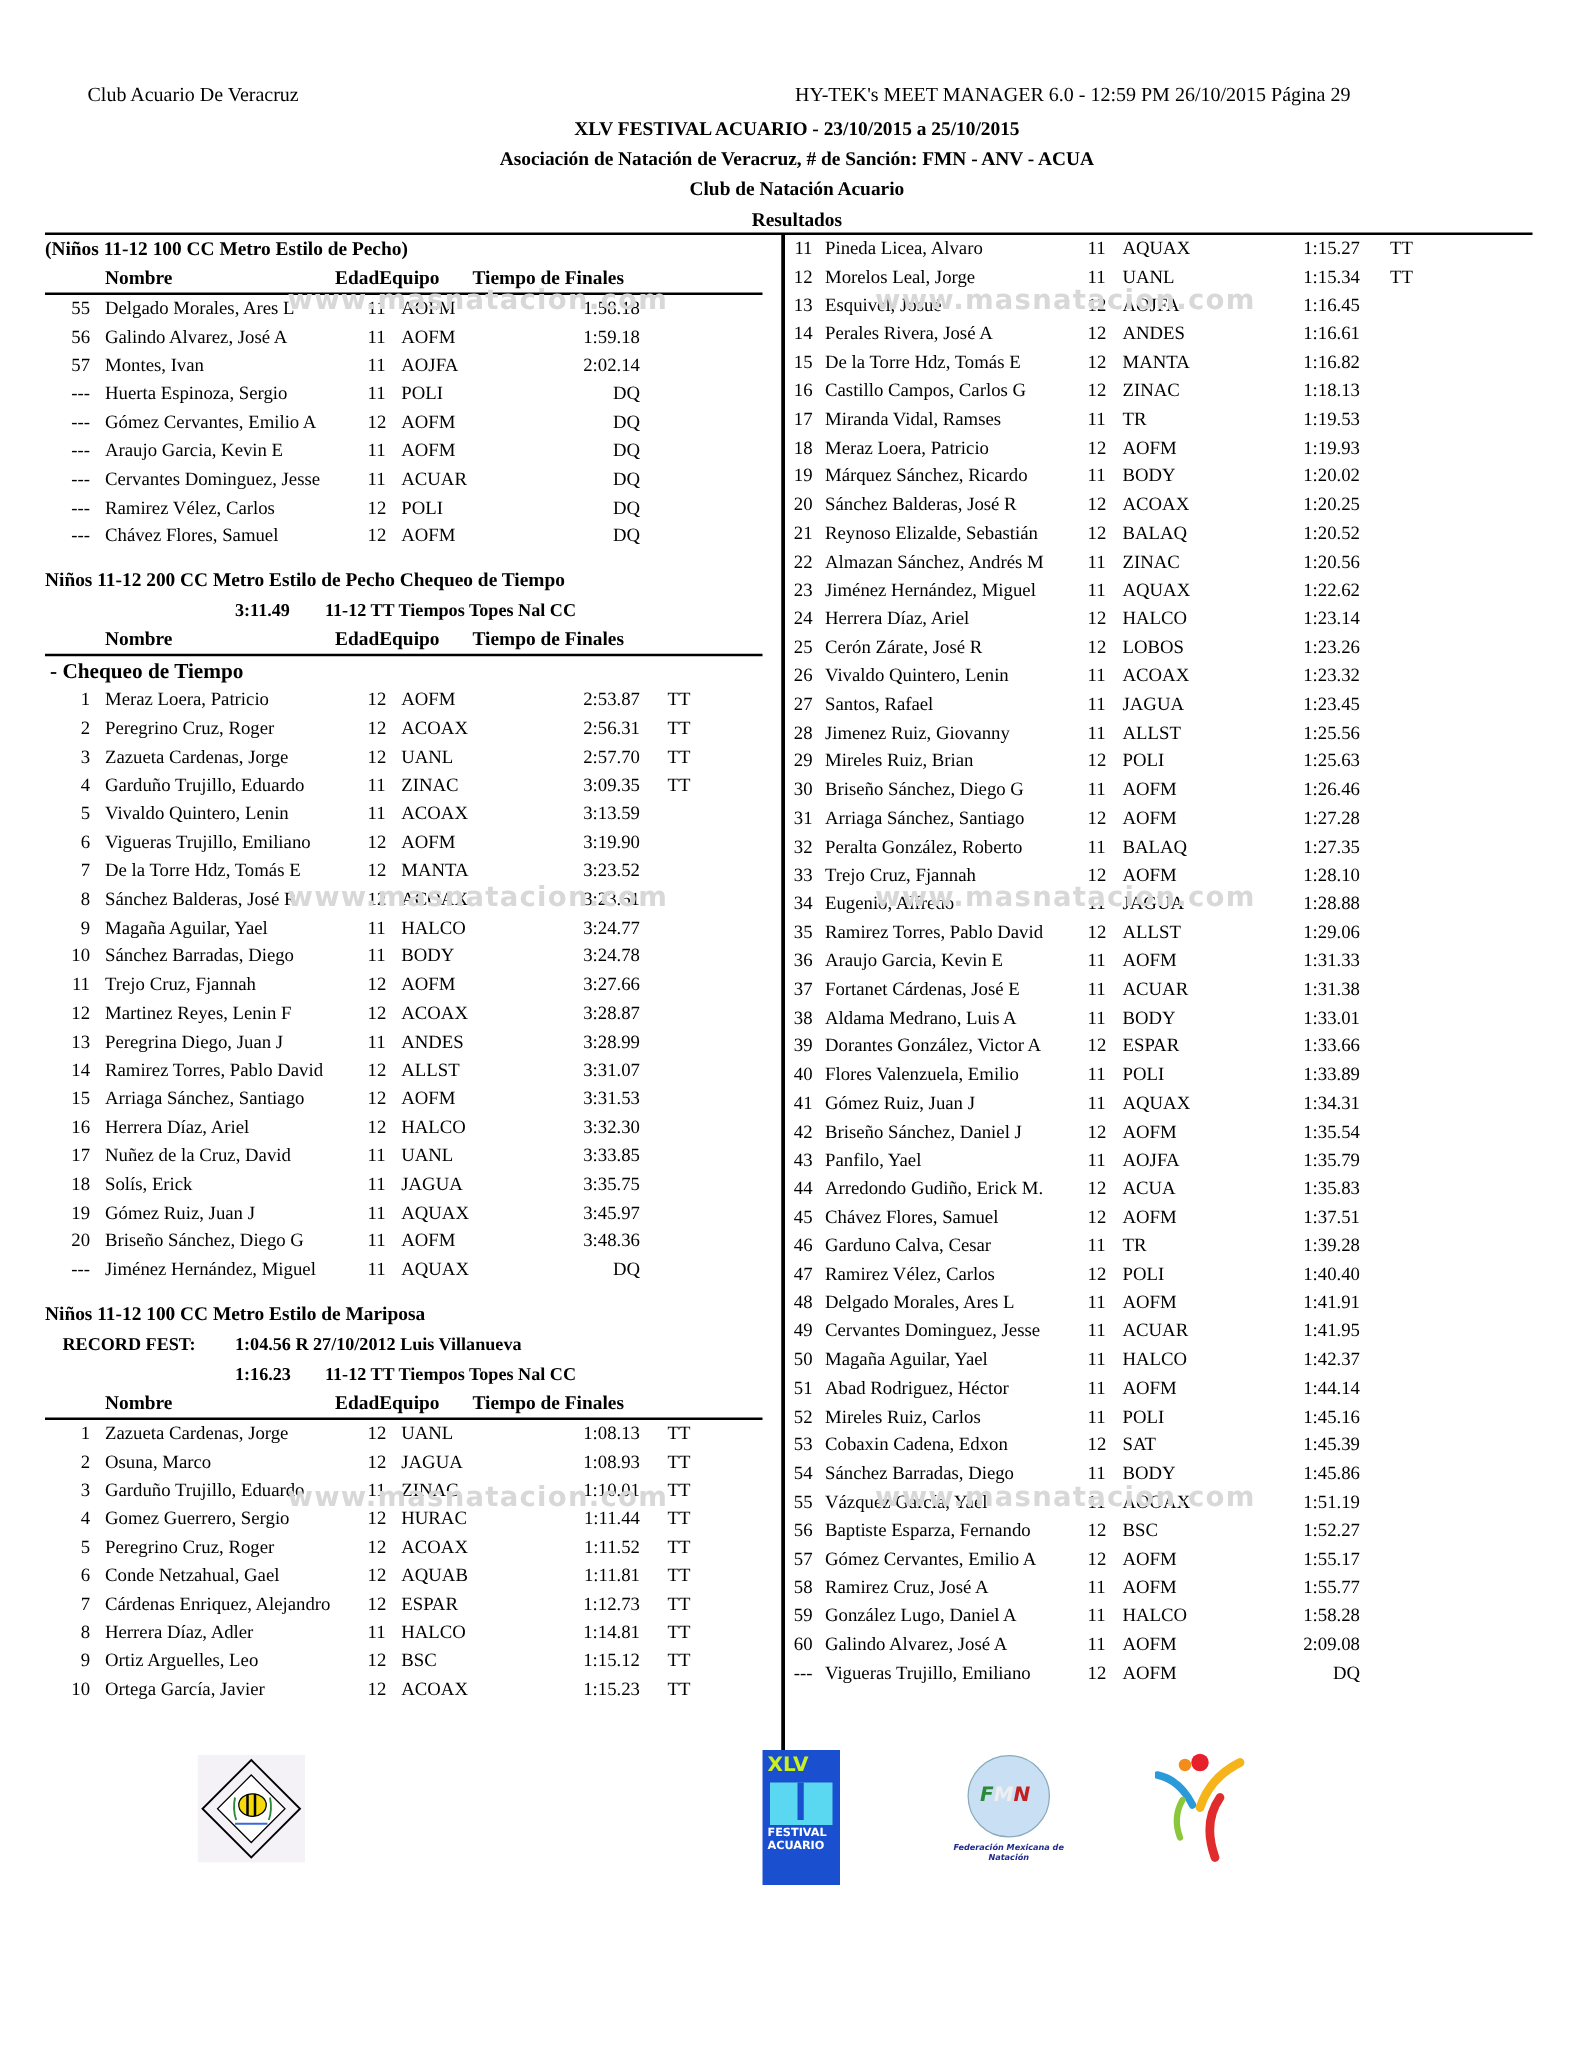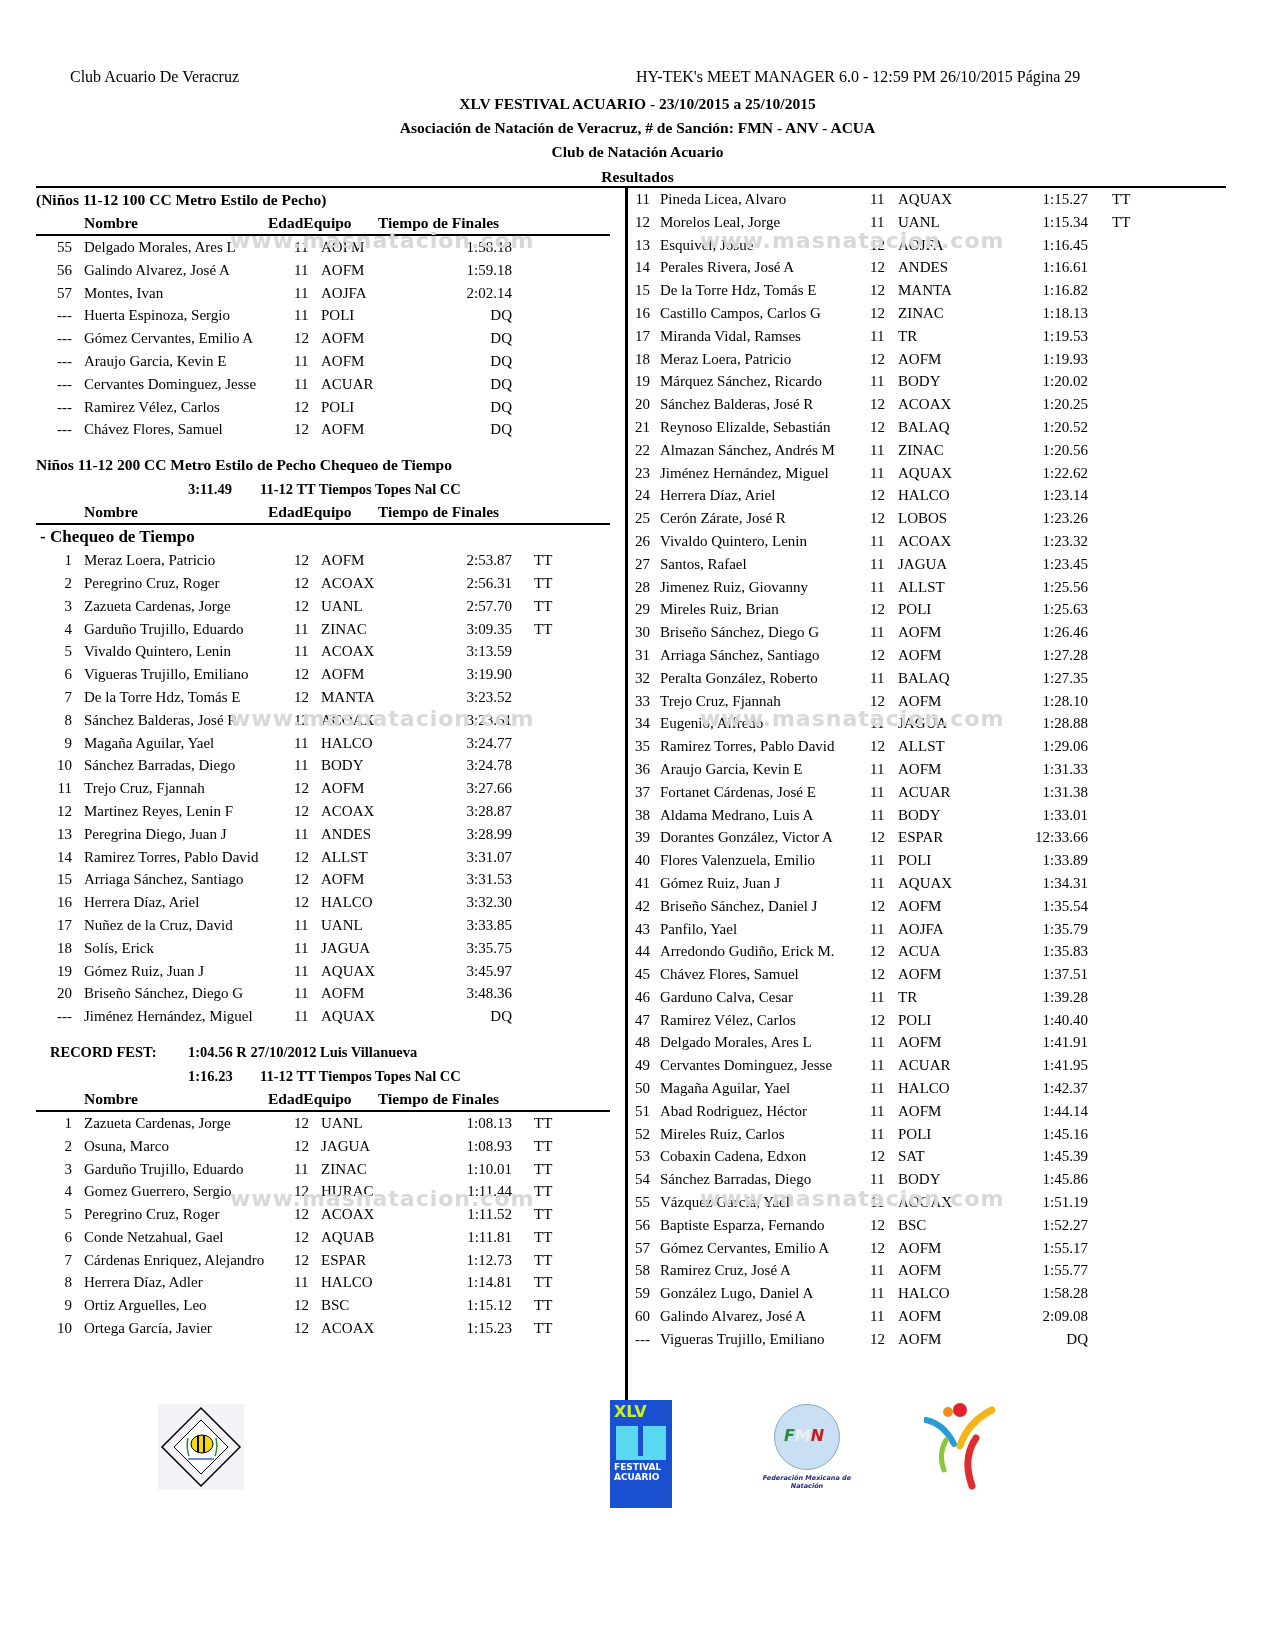--- a/index.html
+++ b/index.html
@@ -320,20 +320,21 @@
         <span class="c-place">---</span>
         <span class="c-name">Jiménez Hernández, Miguel</span>
         <span class="c-age">11</span>
         <span class="c-team">AQUAX</span>
         <span class="c-time">DQ</span>
         <span class="c-std"></span>
       </div>
     </div>
   <div class="gap"></div>
 
+  <div class="ev-title">Niños 11-12 100 CC Metro Estilo de Mariposa</div>
   <div class="ev-sub">
     <span style="position:absolute;left:14px">RECORD FEST:</span>
     <span style="position:absolute;left:152px">1:04.56  R  27/10/2012   Luis Villanueva</span>
   </div>
   <div class="ev-sub">
     <span style="position:absolute;left:152px">1:16.23</span>
     <span style="position:absolute;left:224px">11-12 TT Tiempos Topes Nal CC</span>
   </div>
   <div class="colhdr">
     <span style="left:48px">Nombre</span>
@@ -648,21 +649,21 @@
         <span class="c-age">11</span>
         <span class="c-team">BODY</span>
         <span class="c-time">1:33.01</span>
         <span class="c-std"></span>
       </div>
       <div class="row">
         <span class="c-place">39</span>
         <span class="c-name">Dorantes González, Victor A</span>
         <span class="c-age">12</span>
         <span class="c-team">ESPAR</span>
-        <span class="c-time">12:33.66</span>
+        <span class="c-time">1:33.66</span>
         <span class="c-std"></span>
       </div>
       <div class="row">
         <span class="c-place">40</span>
         <span class="c-name">Flores Valenzuela, Emilio</span>
         <span class="c-age">11</span>
         <span class="c-team">POLI</span>
         <span class="c-time">1:33.89</span>
         <span class="c-std"></span>
       </div>

